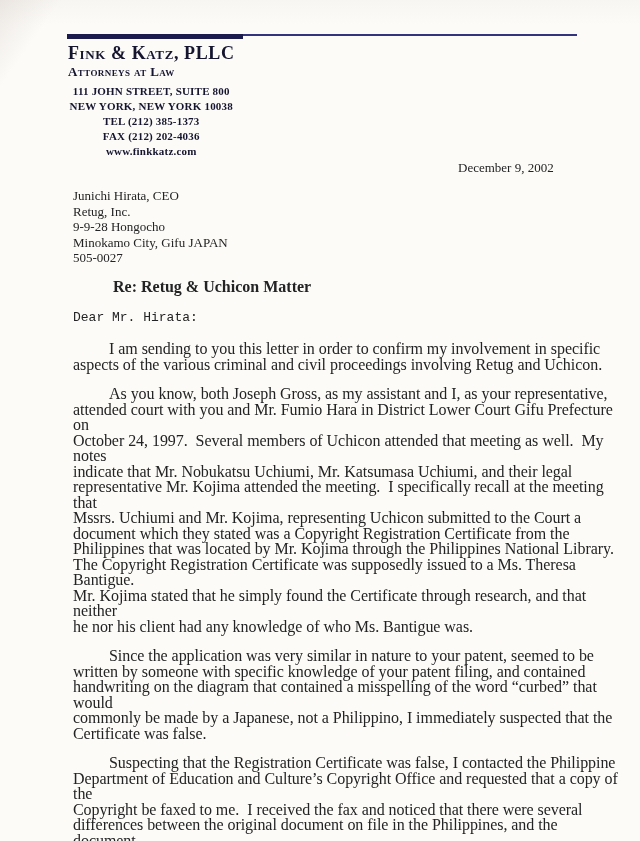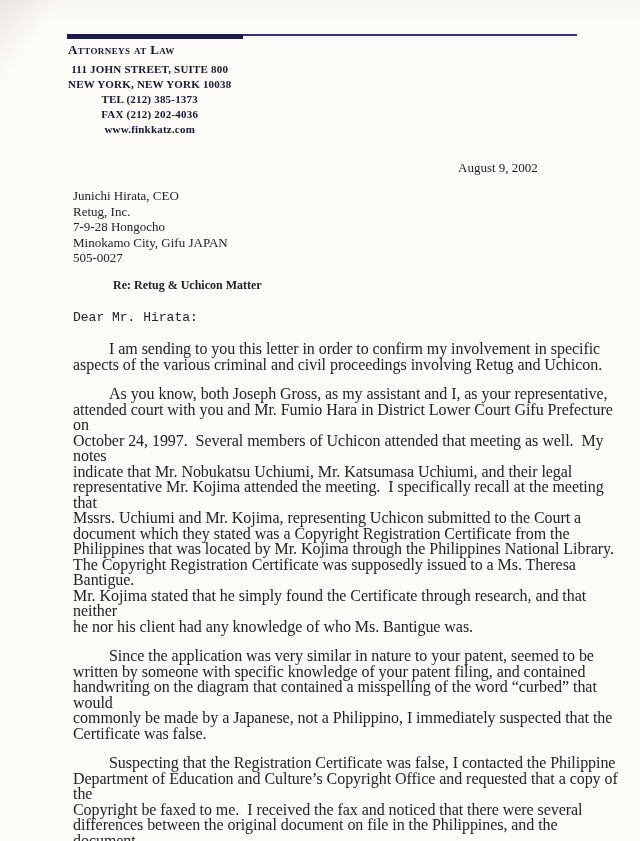--- a/index.html
+++ b/index.html
@@ -85,21 +85,21 @@
     top: 188px;
     font-size: 13px;
     line-height: 15.5px;
     white-space: pre-line;
   }
 
   .subject {
     position: absolute;
     left: 113px;
     top: 278px;
-    font-size: 12px;
+    font-size: 16px;
     font-weight: bold;
   }
 
   .salutation {
     position: absolute;
     left: 73px;
     top: 310px;
     font-size: 13px;
     font-family: Liberation Mono, monospace;
   }
@@ -123,33 +123,34 @@
 <body>
 
 <div class="page">
 
   <div class="rule">
     <div class="rule-thick"></div>
     <div class="rule-thin"></div>
   </div>
 
   <div class="letterhead">
+    <div class="firm-name">Fink &amp; Katz, PLLC</div>
     <div class="tagline">Attorneys at Law</div>
     <div class="lh-address">111 JOHN STREET, SUITE 800
 NEW YORK, NEW YORK 10038
 TEL (212) 385-1373
 FAX (212) 202-4036
 www.finkkatz.com</div>
   </div>
 
-  <div class="date">August 9, 2002</div>
+  <div class="date">December 9, 2002</div>
 
   <div class="recipient">Junichi Hirata, CEO
 Retug, Inc.
-7-9-28 Hongocho
+9-9-28 Hongocho
 Minokamo City, Gifu JAPAN
 505-0027</div>
 
   <div class="subject">Re: Retug &amp; Uchicon Matter</div>
 
   <div class="salutation">Dear Mr. Hirata:</div>
 
   <div class="body-text">
     <p>I am sending to you this letter in order to confirm my involvement in specific
 aspects of the various criminal and civil proceedings involving Retug and Uchicon.</p>

